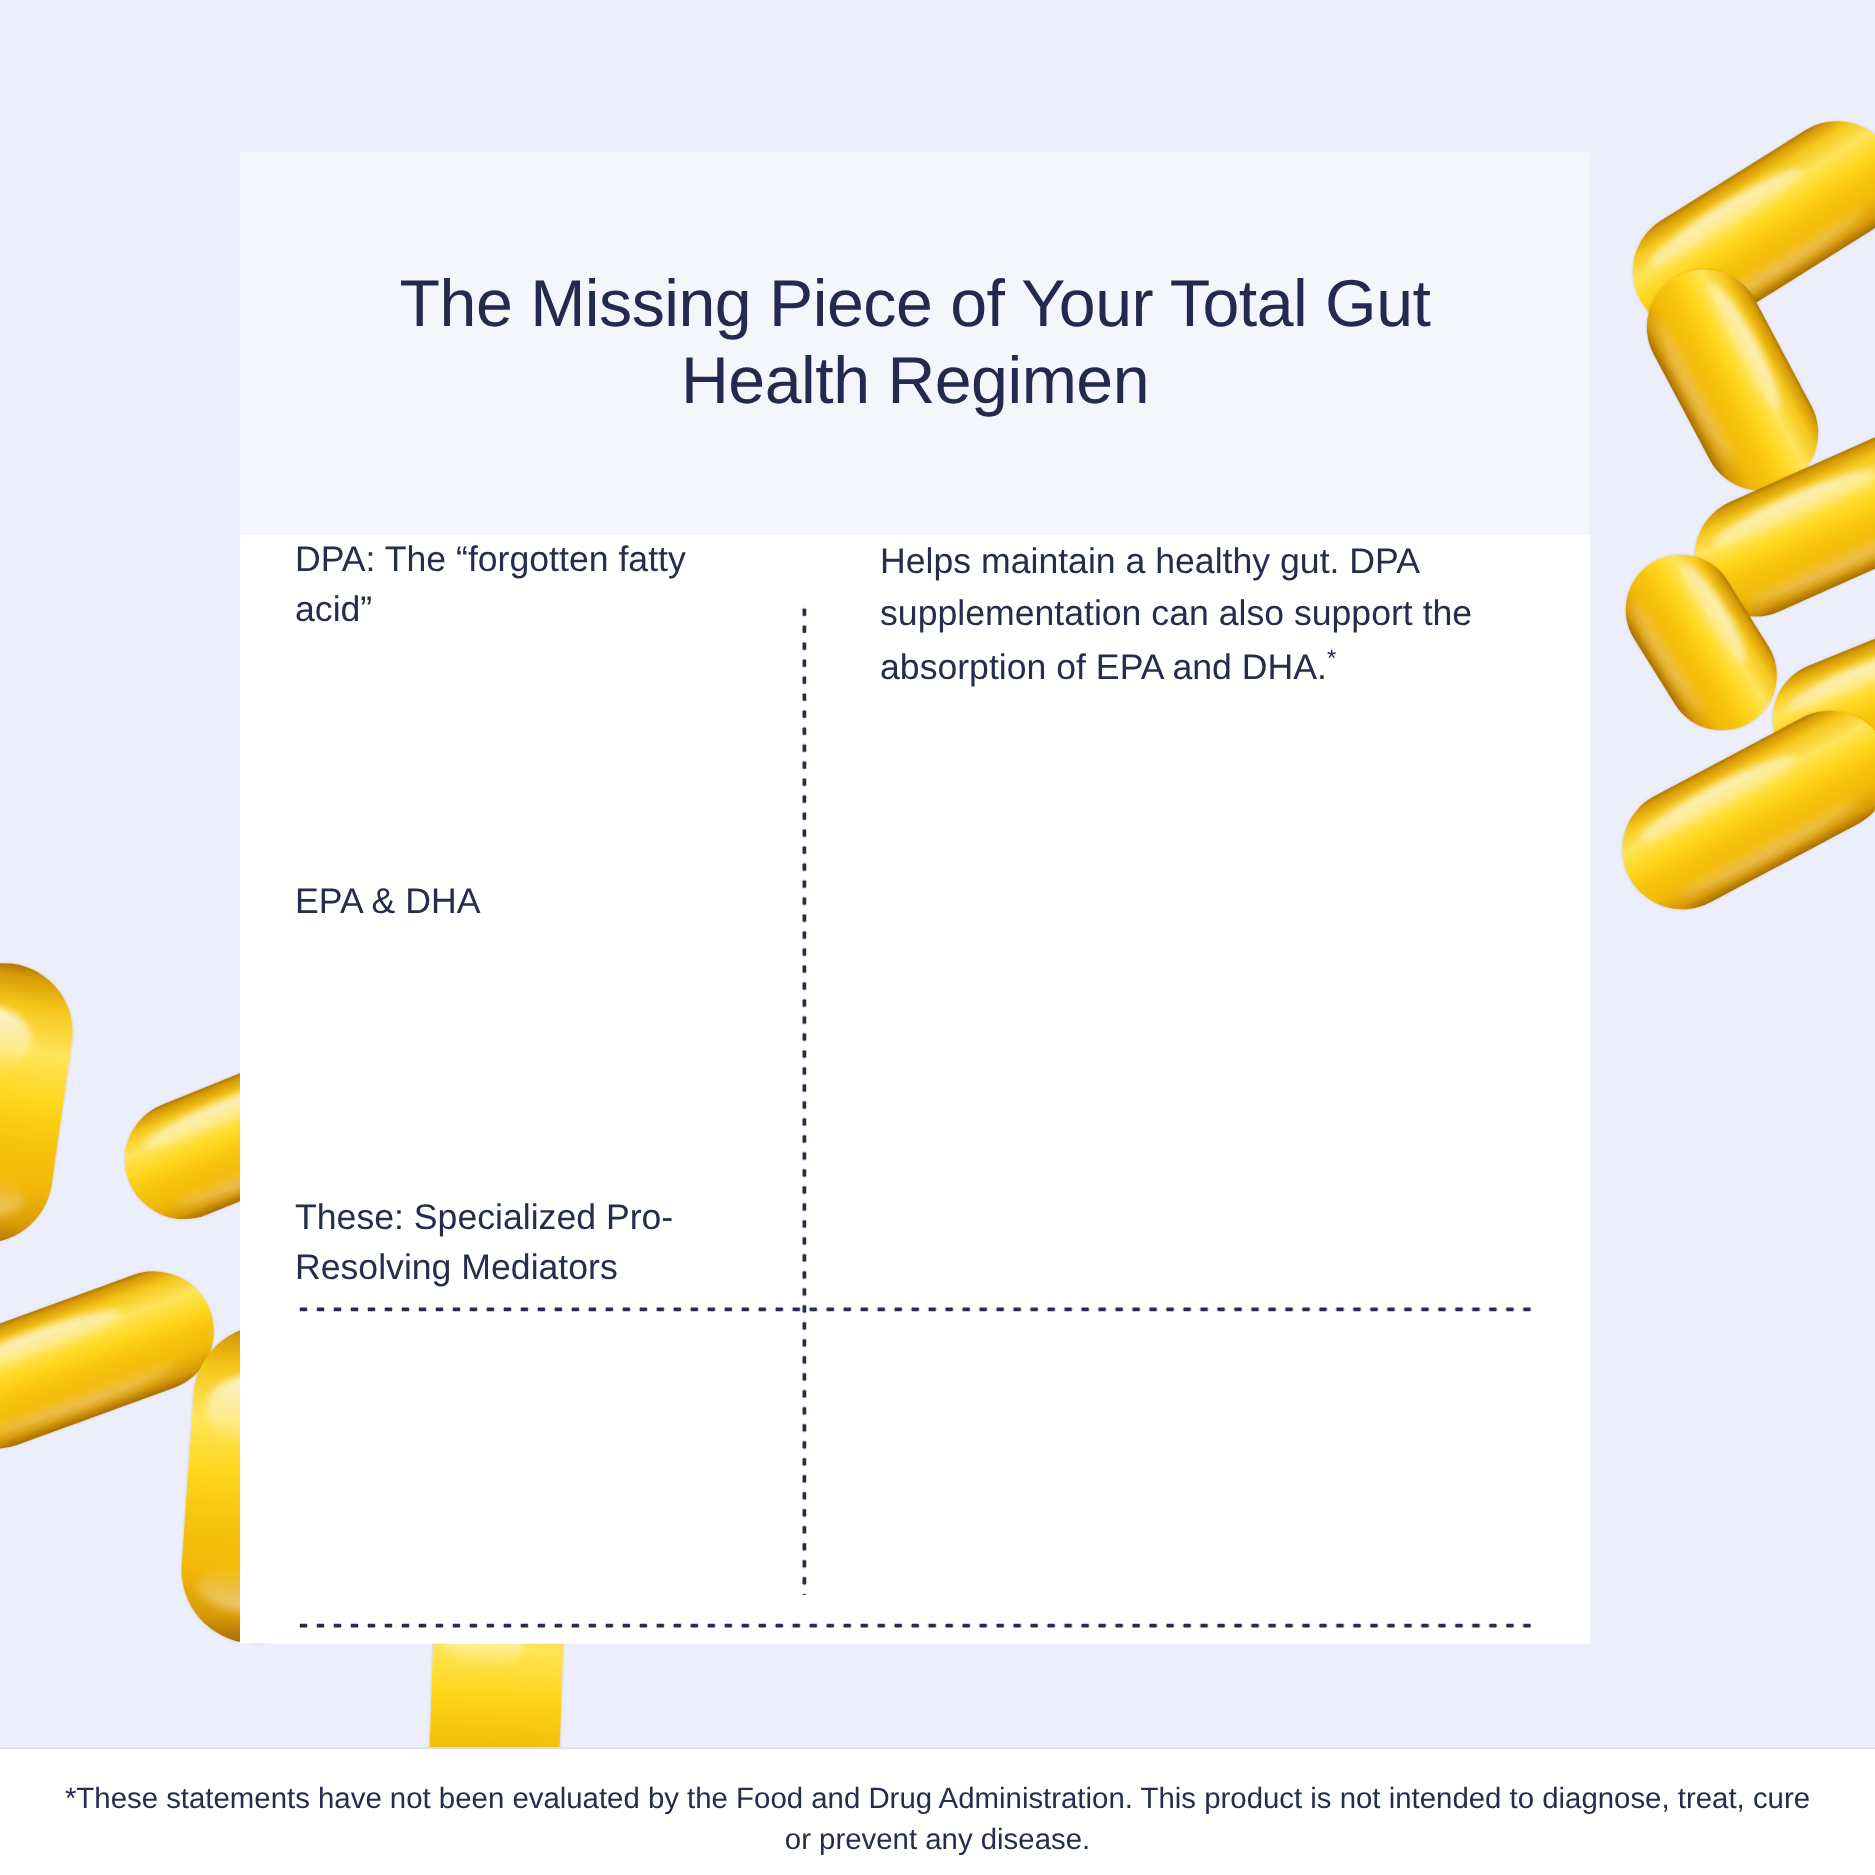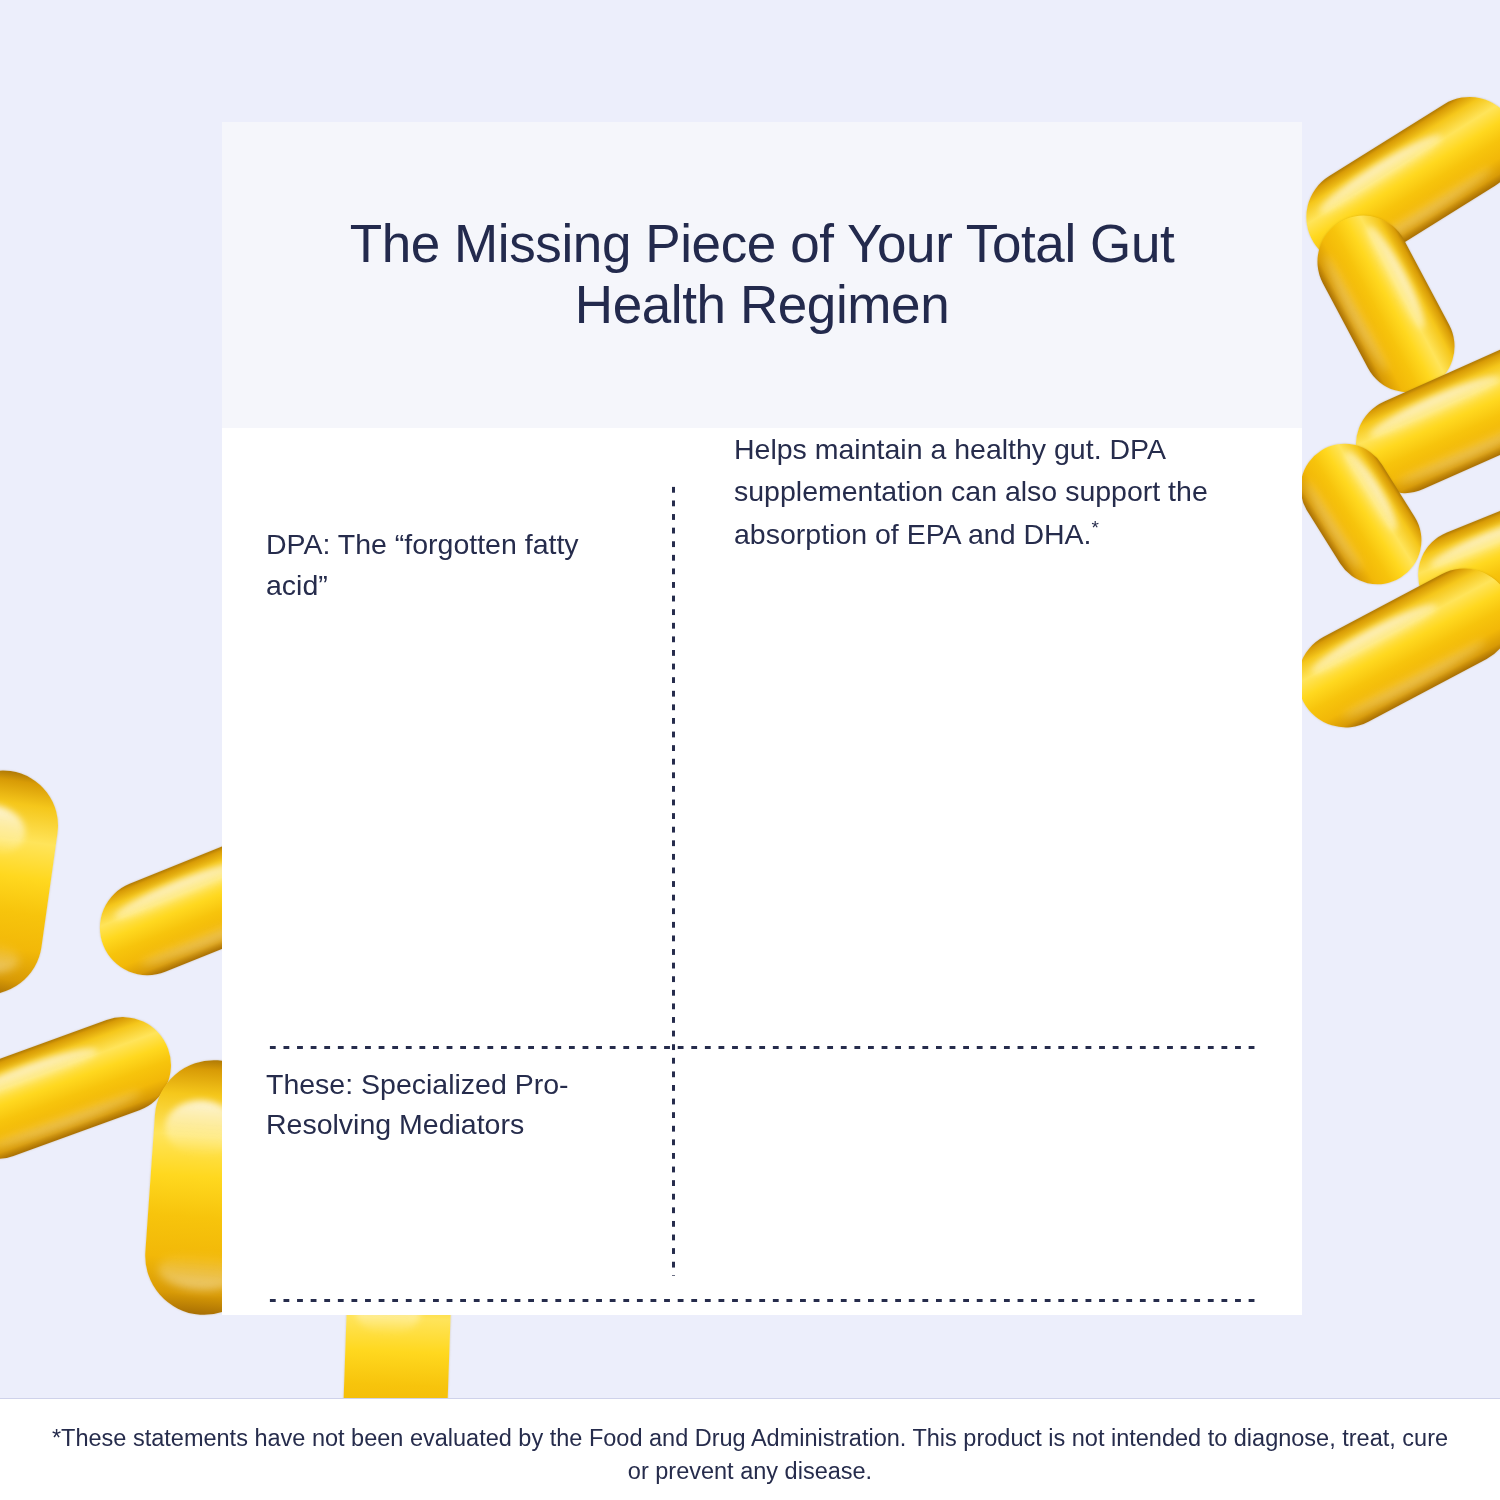--- a/index.html
+++ b/index.html
@@ -53,21 +53,21 @@
     left:12%; bottom:10%;
     width:70%; height:14%;
     border-radius:50%;
     background:linear-gradient(to top, rgba(255,255,255,.45), rgba(255,255,255,0));
     filter:blur(4px);
   }
 
   
   #card {
     position:absolute;
-    left:222px; top:122px;
+    left:192px; top:122px;
     width:1080px; height:1193px;
     background:#ffffff;
     z-index:3;
   }
   #card-header {
     height:306px;
     background:#f5f6fb;
     display:flex;
     align-items:center;
     justify-content:center;
@@ -113,21 +113,21 @@
     background-repeat:repeat-x;
     z-index:4;
   }
   #hdiv-1 { top:618px; }
   #hdiv-2 { top:871px; }
 
   .cell-term {
     width:450px;
     padding:0 40px 0 44px;
     display:flex;
-    align-items:center;
+    align-items:flex-start;
   }
   .cell-desc {
     width:630px;
     padding:0 40px 0 62px;
     display:flex;
     align-items:flex-start;
   }
   .term-text {
     font-size:28.5px;
     line-height:1.42;
@@ -199,20 +199,23 @@
     <div class="row" id="row-1">
       <div class="cell-term">
         <span class="term-text">DPA: The “forgotten fatty acid”</span>
       </div>
       <div class="cell-desc">
         <span class="desc-text"><span>Helps maintain a healthy gut. DPA supplementation can also support the absorption of EPA and DHA.</span><span class="sup">*</span></span>
       </div>
     </div>
 
     <div class="row" id="row-2">
+      <div class="cell-term">
+        <span class="term-text">EPA &amp; DHA</span>
+      </div>
     </div>
 
     <div class="row" id="row-3">
       <div class="cell-term">
         <span class="term-text">These: Specialized Pro-Resolving Mediators</span>
       </div>
     </div>
 
   </div>
 </div>

